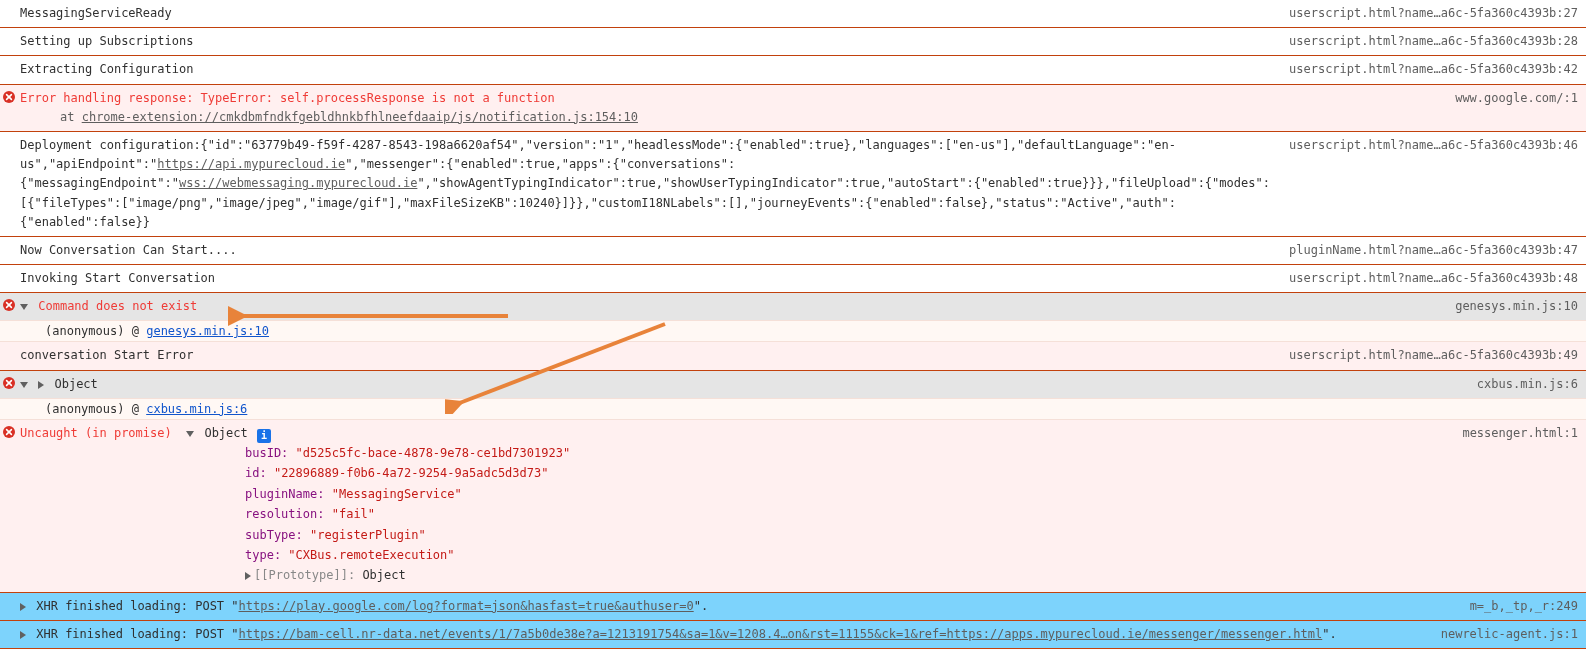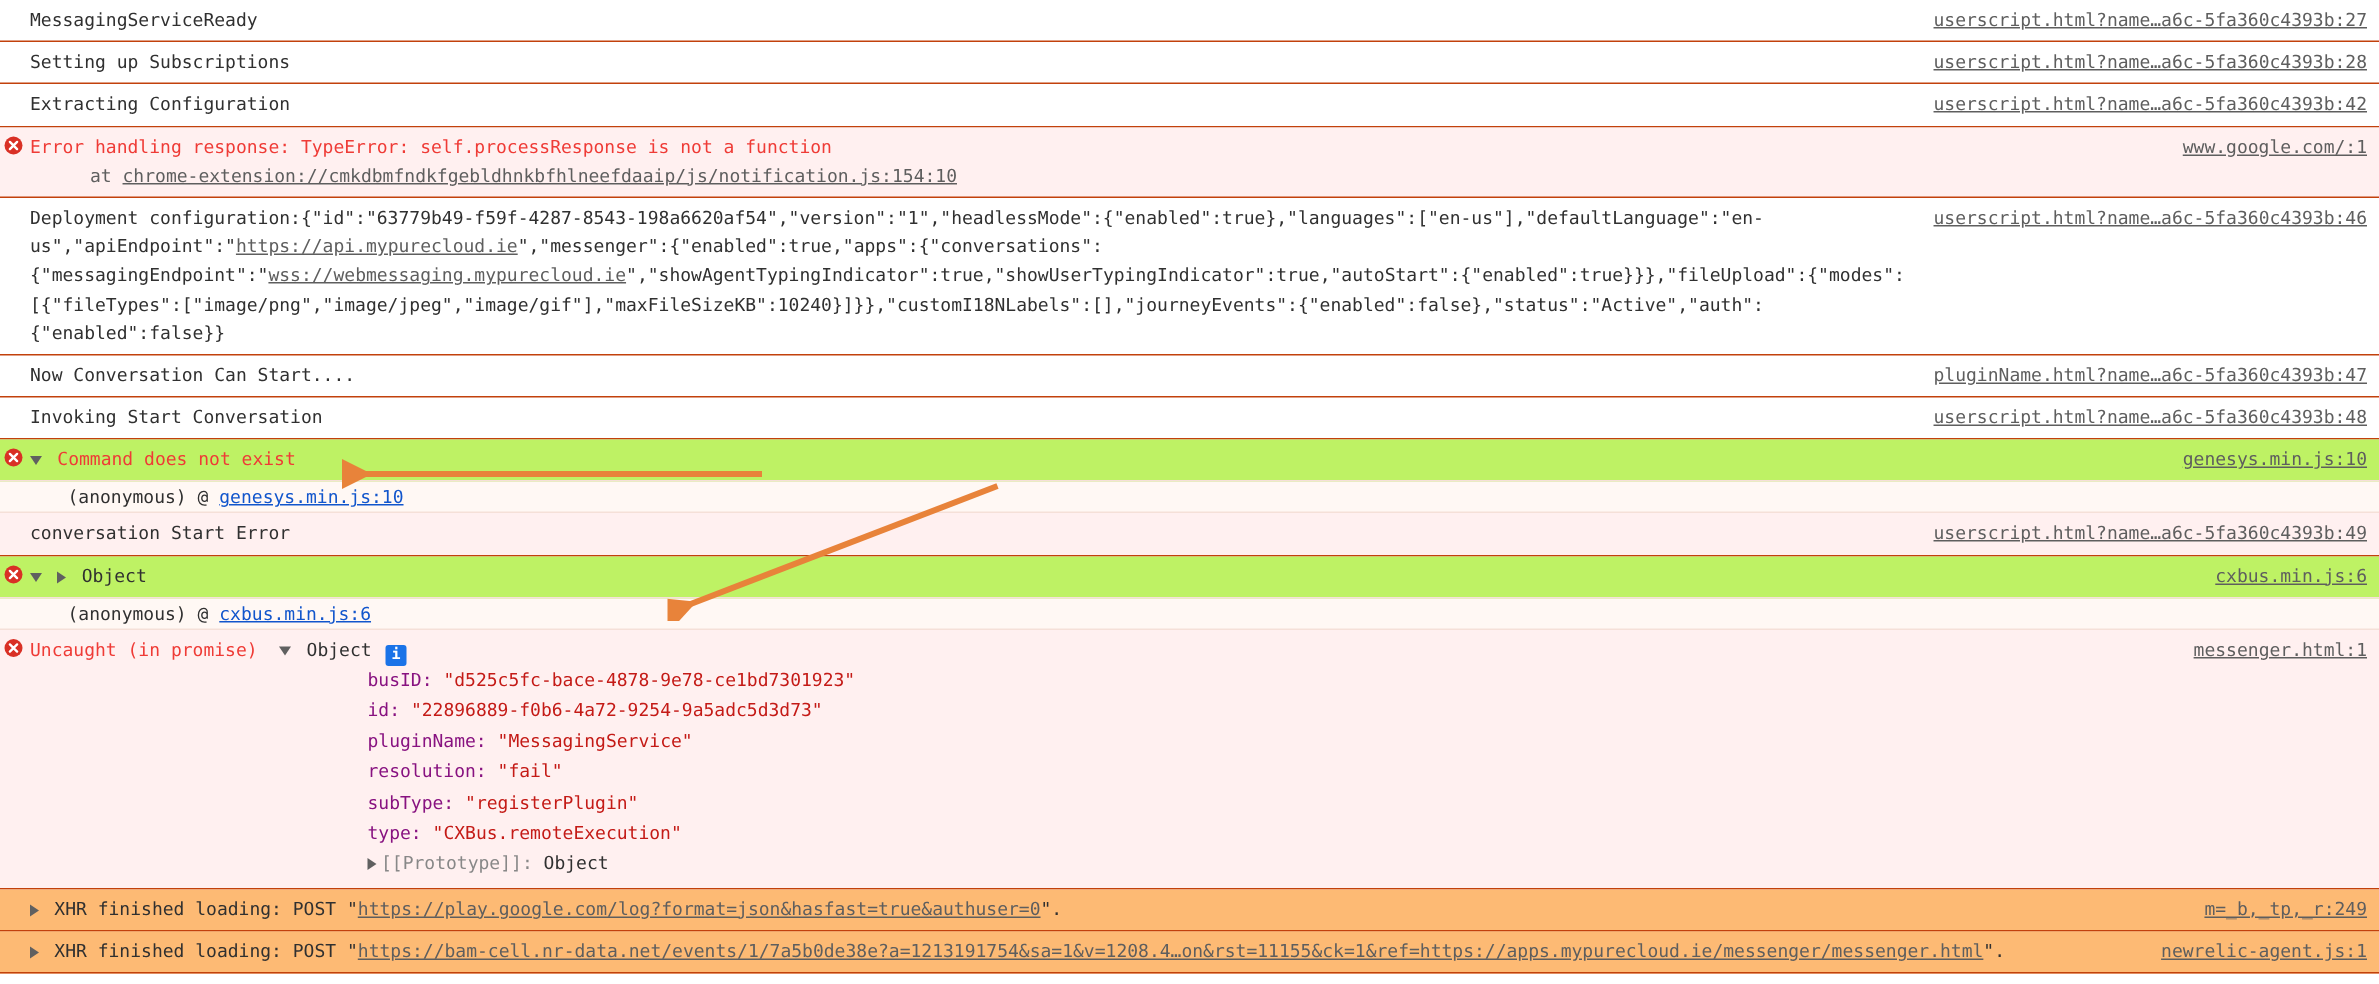--- a/index.html
+++ b/index.html
@@ -14,23 +14,23 @@
   .row {
     display: flex;
     padding: 4px 8px 4px 20px;
     border-bottom: 1px solid #c2410c;
     position: relative;
     min-height: 22px;
     align-items: flex-start;
     line-height: 1.6;
   }
   .row .msg { flex: 1; padding-right: 10px; word-break: break-word; }
-  .row .src { color: #5e5e5e; text-decoration: underline; white-space: nowrap; cursor: pointer; }
+  .row .src { color: #5e5e5e; white-space: nowrap; cursor: pointer; }
   .row.error-row { background: #fff0f0; padding-left: 20px; }
-  .row.error-row-soft { background: #bef264; }
+  .row.error-row-soft { background: #e5e5e5; }
   .err-text { color: #ef3b36; }
   .err-icon {
     position: absolute;
     left: 3px;
     top: 6px;
     width: 12px;
     height: 12px;
     background: #d93025;
     border-radius: 50%;
     display: flex;
@@ -89,21 +89,21 @@
   .arrow {
     position: absolute;
     z-index: 5;
     pointer-events: none;
   }
   .prompt-row {
     padding: 6px 8px;
     color: #367cf1;
     font-size: 13px;
   }
-  .xhr-row { background: #fdba74; }
+  .xhr-row { background: #7dd3fc; }
 </style>
 </head>
 <body>
 
 <div class="row">
   <div class="msg">MessagingServiceReady</div>
   <div class="src">userscript.html?name…a6c-5fa360c4393b:27</div>
 </div>
 
 <div class="row">

